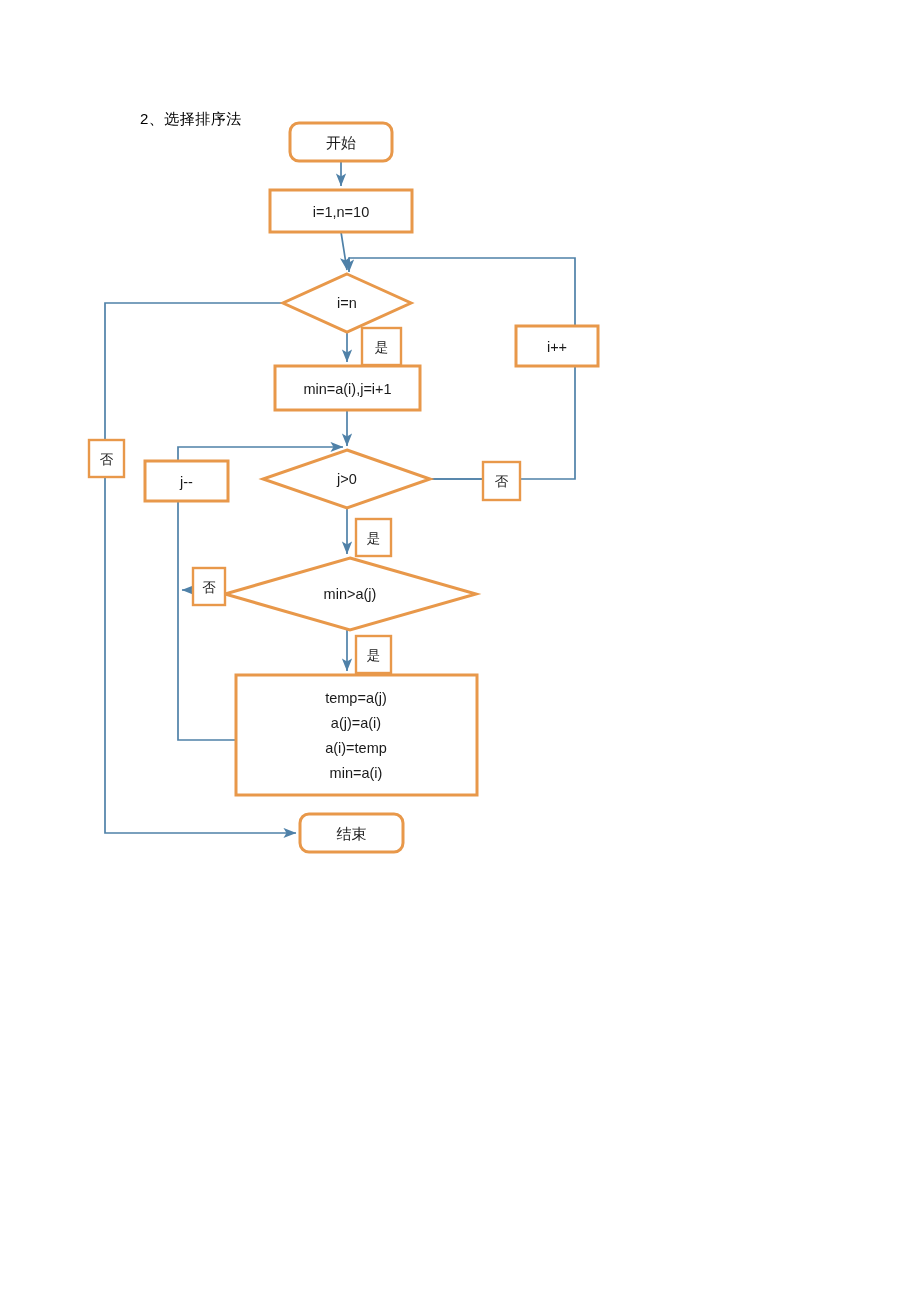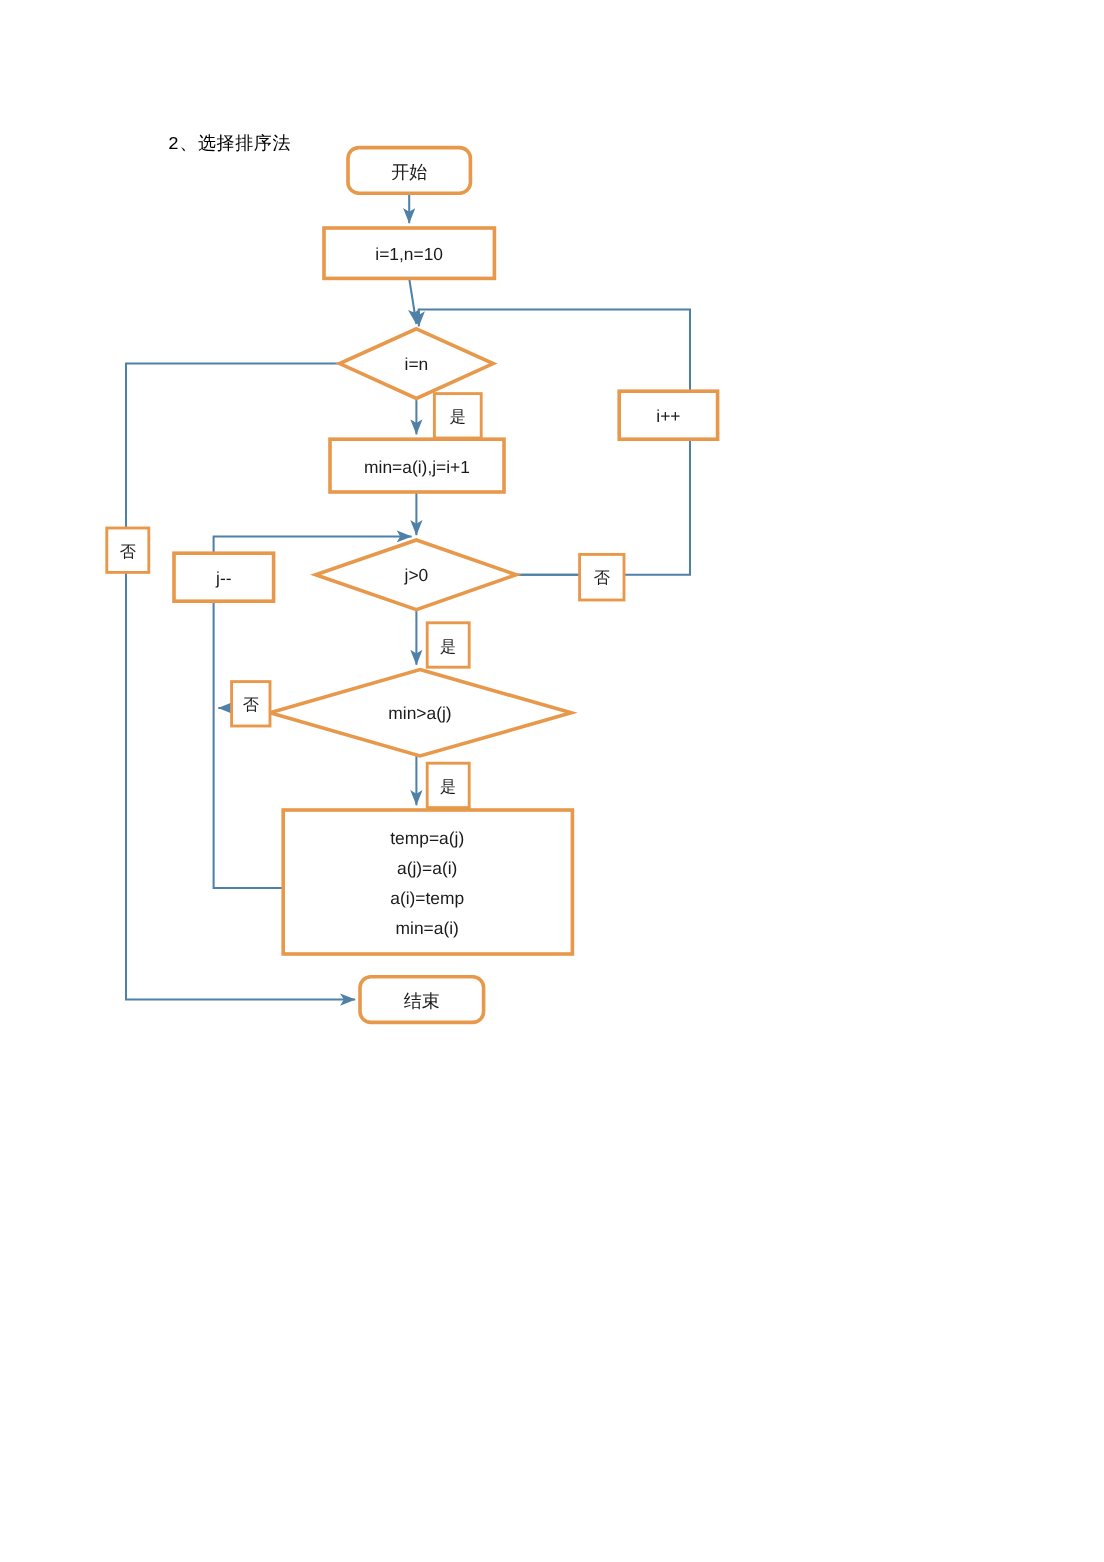--- a/index.html
+++ b/index.html
@@ -21,21 +21,21 @@
     position: absolute;
     left: 0;
     top: 0;
     width: 920px;
     height: 1302px;
   }
   .heading {
     position: absolute;
     left: 140px;
     top: 110px;
-    font-family: Liberation Mono, monospace;
+    font-family: Liberation Sans, sans-serif;
     font-size: 15px;
     color: #000000;
     white-space: nowrap;
     letter-spacing: 0.5px;
   }
   .node-label {
     font-family: "Liberation Sans", sans-serif;
     font-size: 14.5px;
     fill: #1a1a1a;
   }

